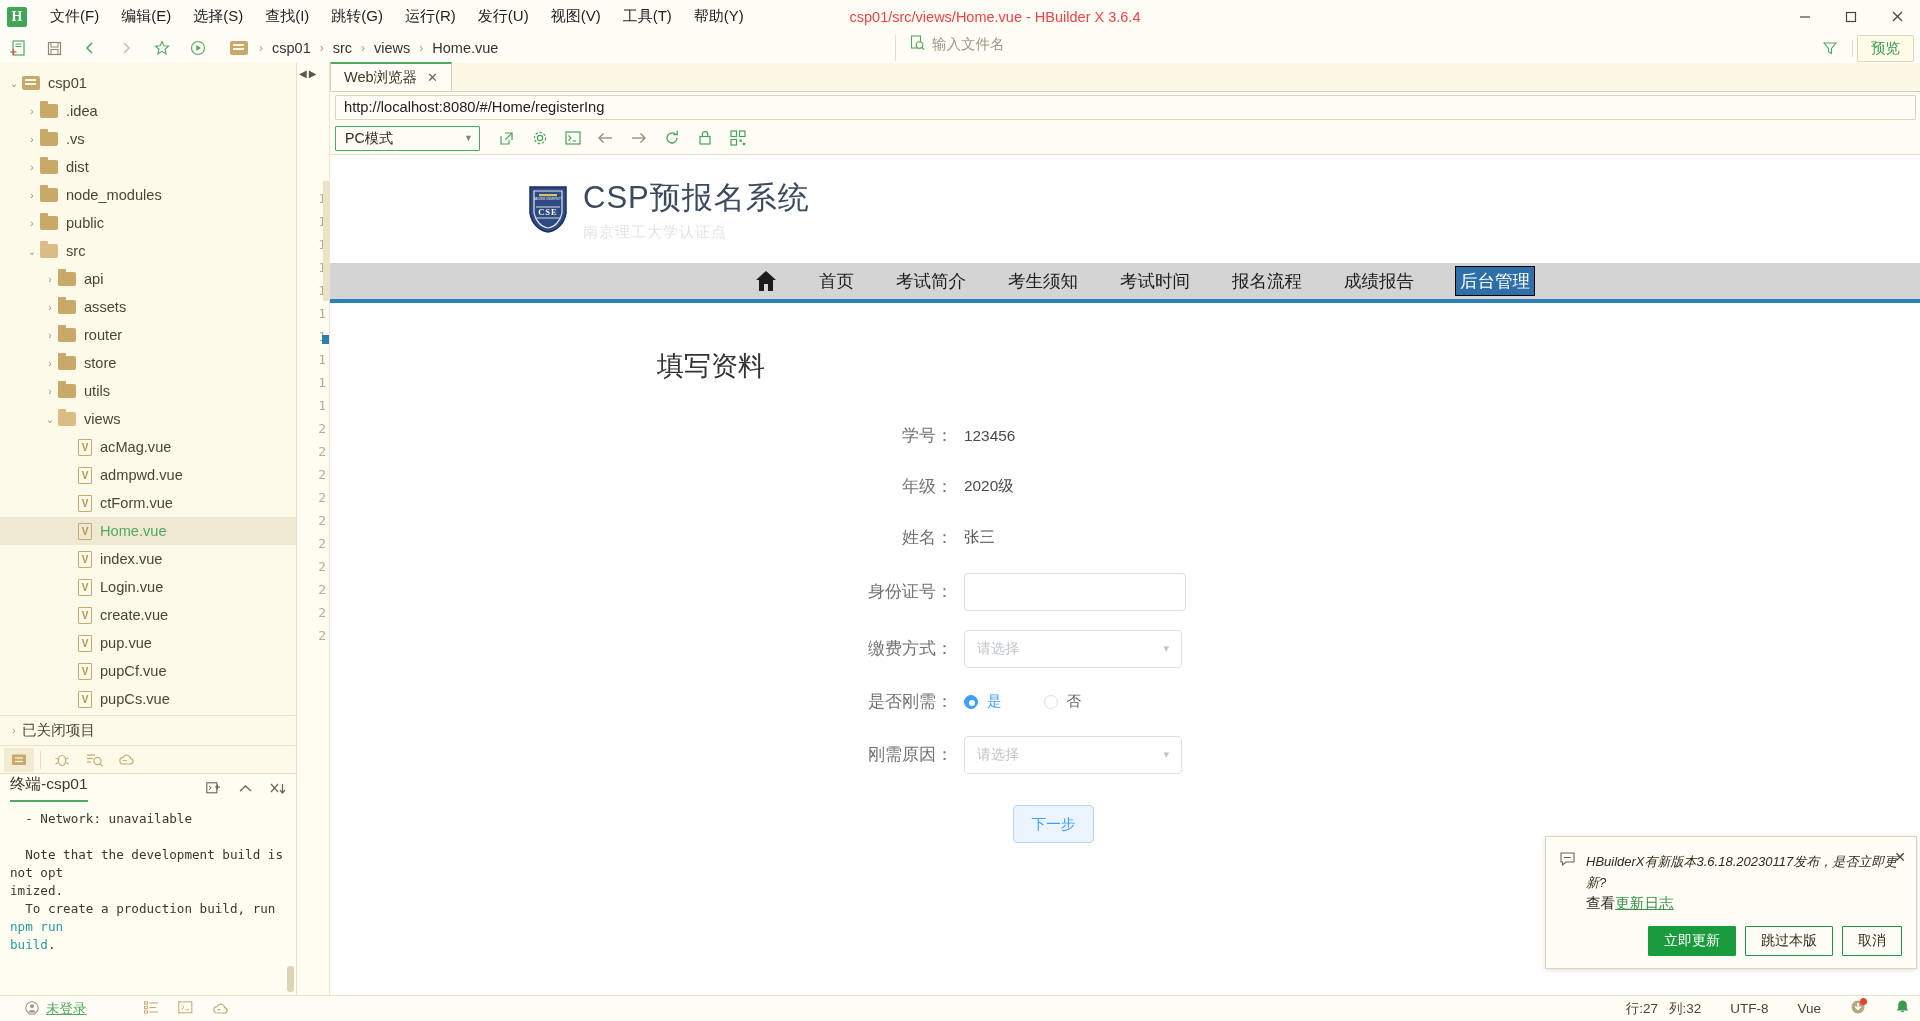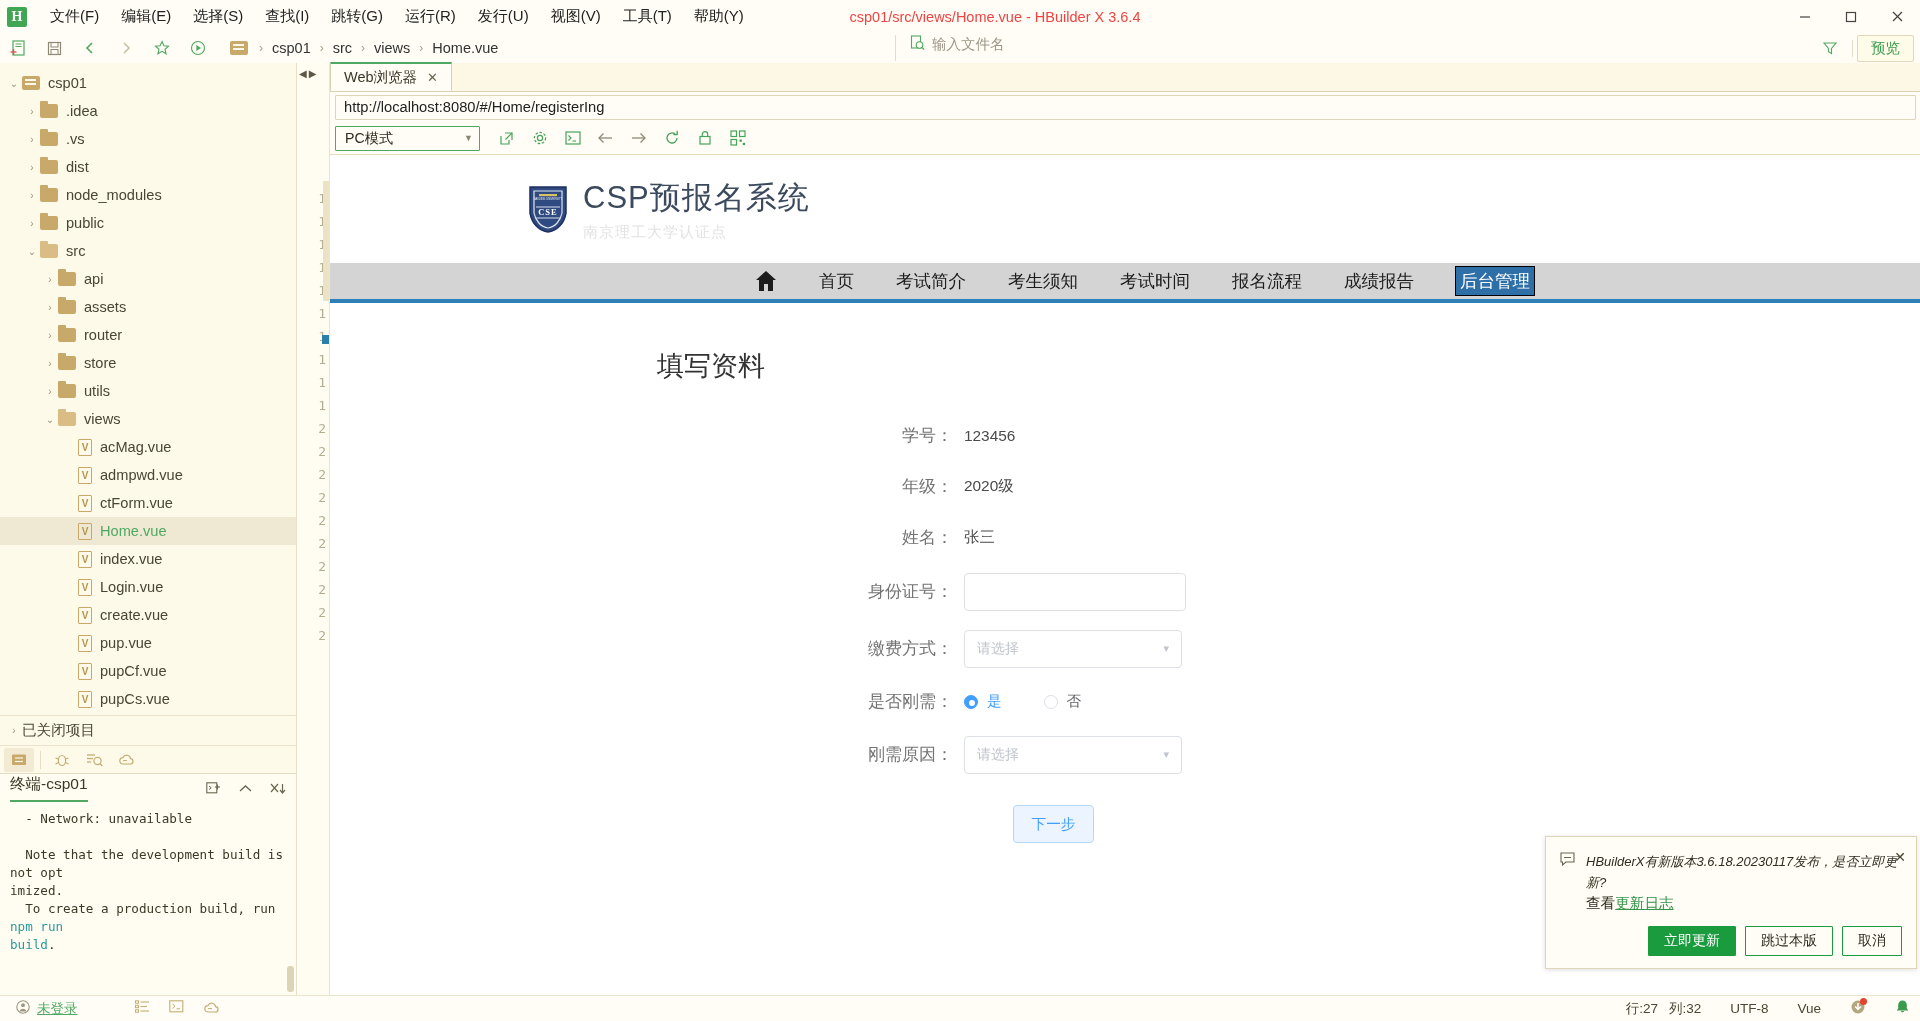--- a/index.html
+++ b/index.html
@@ -214,21 +214,21 @@
   .toast-btns { display: flex; justify-content: flex-end; gap: 9px; margin-top: 13px; }
   .tb-primary { background: #199b3e; color: #fff; border: 1px solid #199b3e; padding: 5px 15px; font-size: 14px; border-radius: 1px; }
   .tb-sec { background: #fffdf5; color: #2f2c20; border: 1px solid #199b3e; padding: 5px 15px; font-size: 14px; border-radius: 1px; }
 
   
   .statusbar {
     height: 26px; flex: 0 0 26px; display: flex; align-items: center;
     background: #fffdf5; border-top: 1px solid #ece4cc; font-size: 13.5px; color: #4a4534;
     position: relative;
   }
-  .sb-left { display: flex; align-items: flex-start; gap: 7px; padding-left: 16px; }
+  .sb-left { display: flex; align-items: flex-end; gap: 7px; padding-left: 25px; }
   .sb-user { color: #4fa962; text-decoration: underline; }
   .sb-icons { display: flex; gap: 19px; margin-left: 50px; color: #c4ad73; }
   .sb-right { position: absolute; right: 10px; display: flex; align-items: center; gap: 29px; }
   .sb-dl { position: relative; }
   .sb-dl-dot { position: absolute; right: -1px; top: -1px; width: 7px; height: 7px; background: #e4412e; border-radius: 50%; }
   .bell { color: #3a9a4e; }
 </style>
 </head>
 <body>
 

